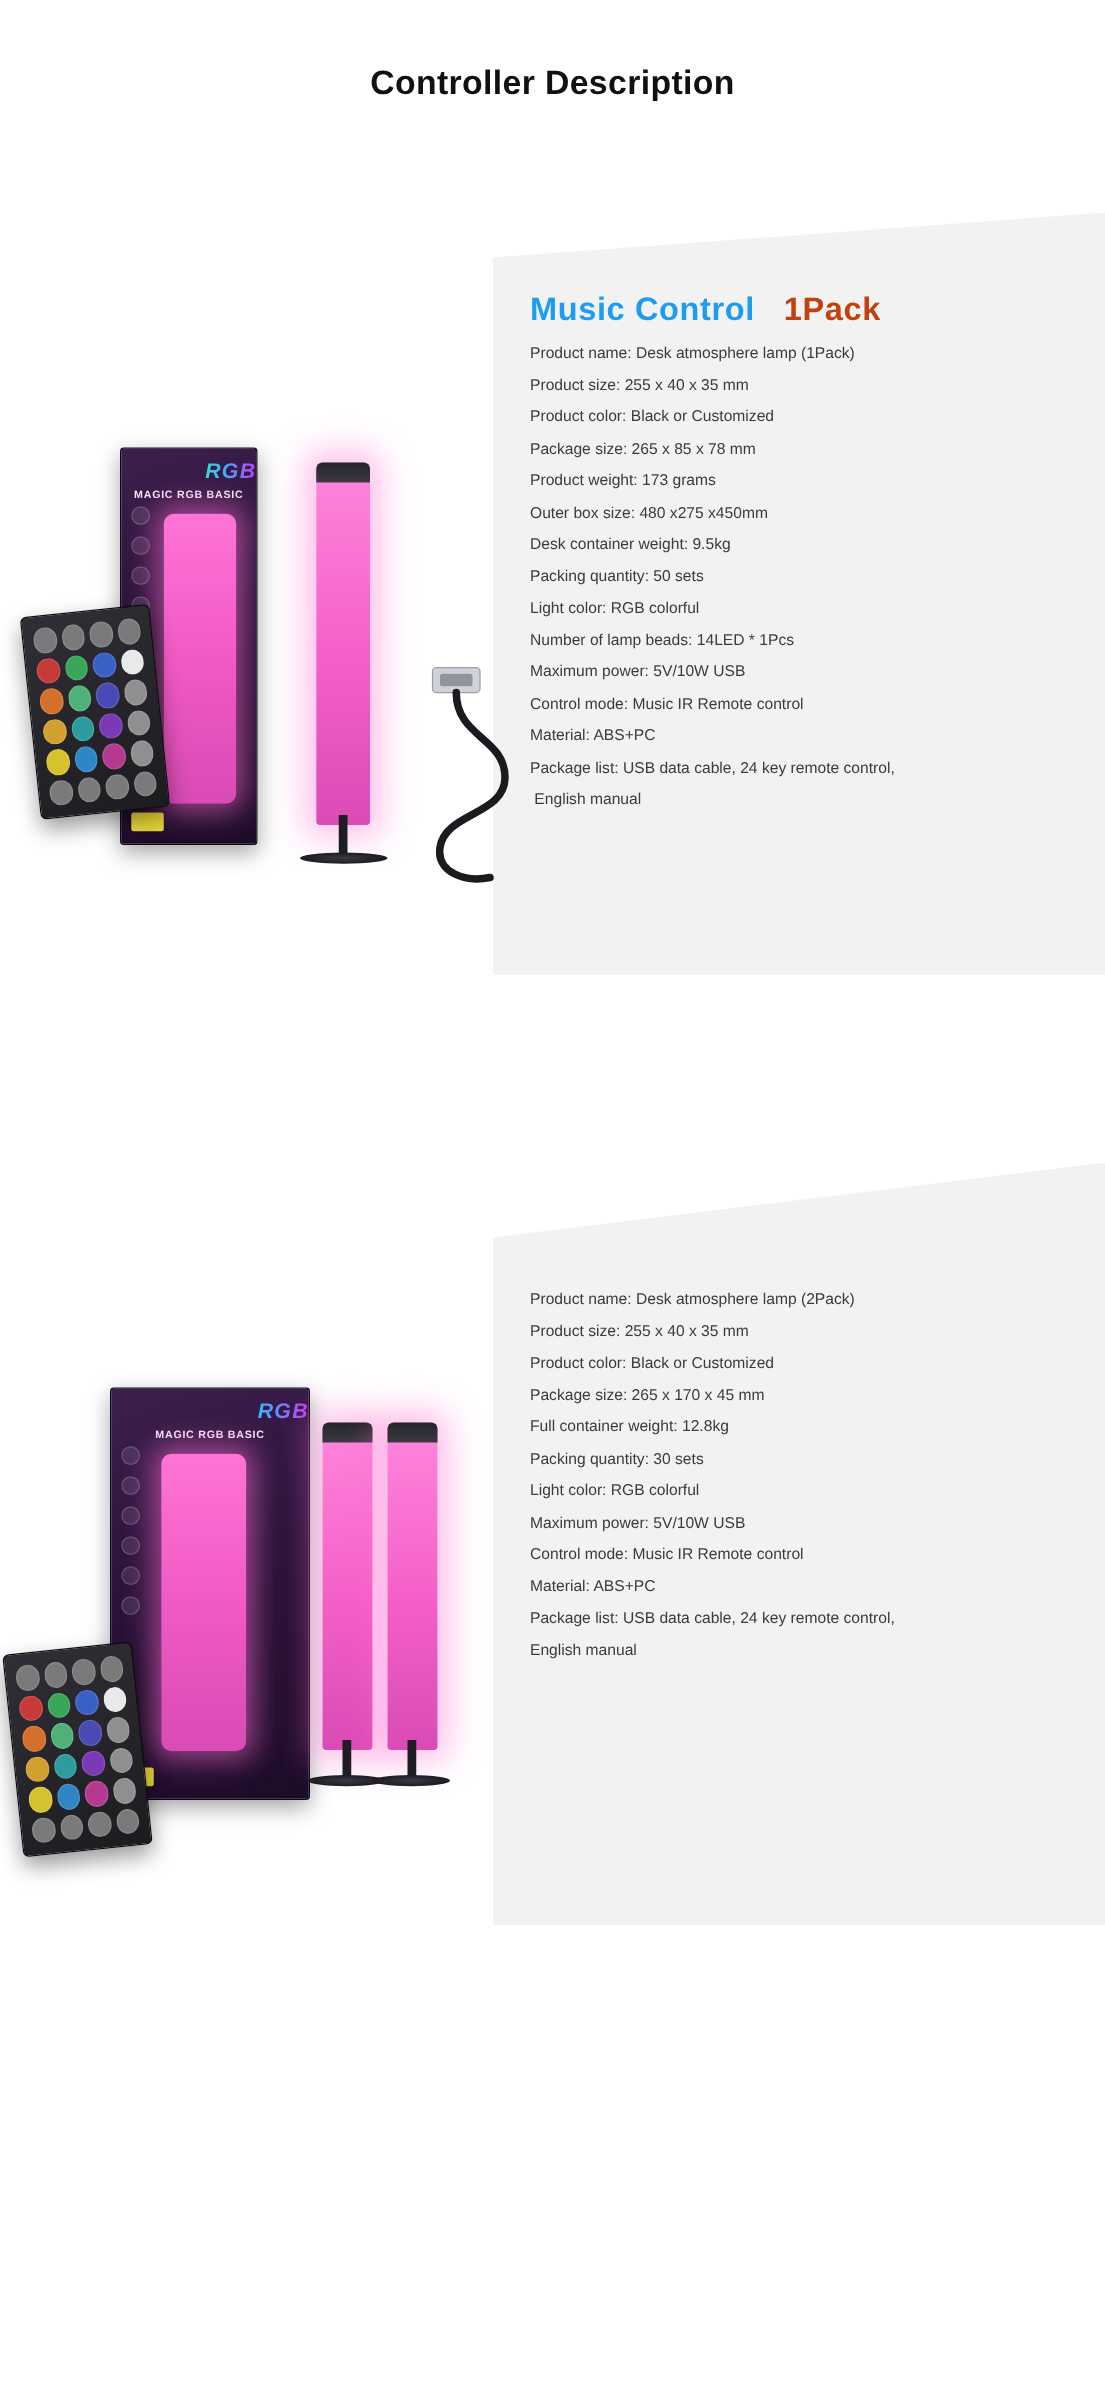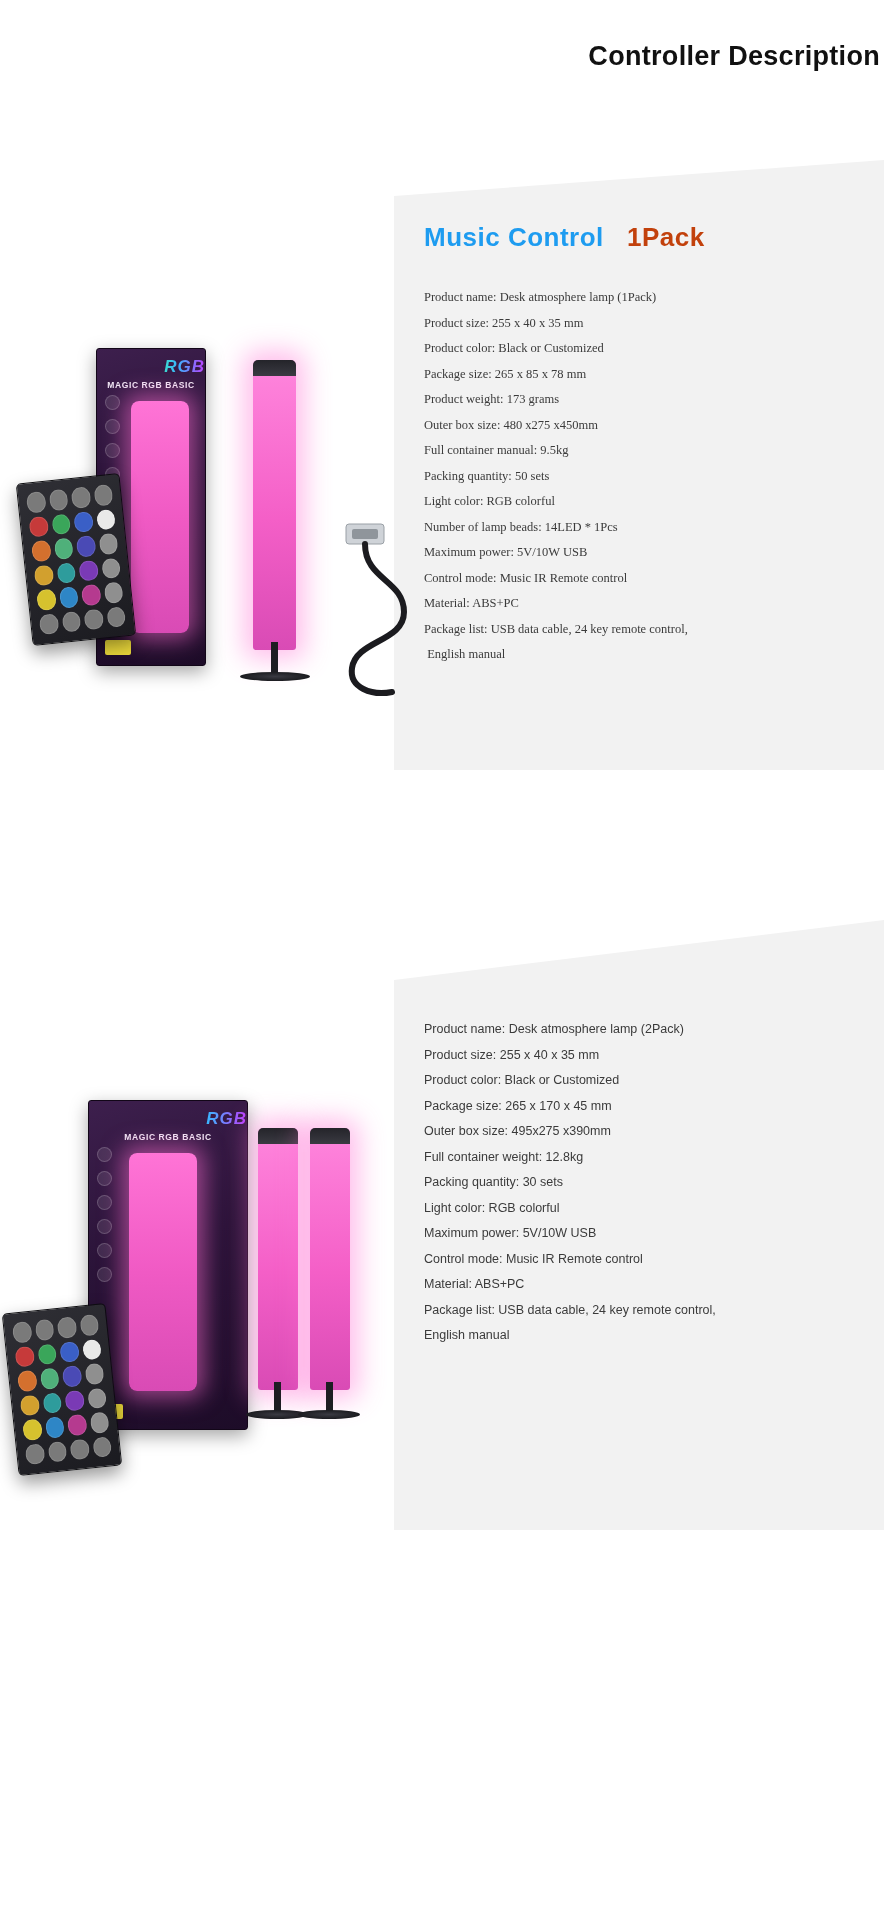--- a/index.html
+++ b/index.html
@@ -12,27 +12,27 @@
   body {
     font-family: "Liberation Sans", sans-serif;
     color: #333333;
     width: 884px;
     min-height: 1920px;
     position: relative;
     overflow-x: hidden;
   }
 
   .page-title {
-    text-align: right;
+    text-align: center;
     font-size: 27px;
     font-weight: bold;
     color: #111111;
     letter-spacing: 0.3px;
     padding-top: 37px;
-    margin: 4px;
+    margin: 14px;
   }
 
   .section {
     position: relative;
     width: 884px;
   }
   .section-1 { margin-top: 88px; height: 660px; }
   .section-2 { margin-top: 100px; height: 660px; }
 
   
@@ -275,28 +275,28 @@
       <b style="background:#8f8f8f"></b>
       <b style="background:#7a7a7a"></b>
       <b style="background:#7a7a7a"></b>
       <b style="background:#7a7a7a"></b>
       <b style="background:#7a7a7a"></b>
     </div>
   </div>
 
   <div class="panel-inner" style="left:394px; top:62px; width:490px;">
     <div class="panel-heading"><span>Music Control</span><span>&nbsp;&nbsp;&nbsp;</span><span class="pack">1Pack</span></div>
-    <ul class="spec-list" style="margin-top:32px;font-family:Liberation Serif, serif;">
+    <ul class="spec-list" style="margin-top:7px;">
       <li>Product name: Desk atmosphere lamp (1Pack)</li>
       <li>Product size: 255 x 40 x 35 mm</li>
       <li>Product color: Black or Customized</li>
       <li>Package size: 265 x 85 x 78 mm</li>
       <li>Product weight: 173 grams</li>
       <li>Outer box size: 480 x275 x450mm</li>
-      <li>Full container manual: 9.5kg</li>
+      <li>Desk container weight: 9.5kg</li>
       <li>Packing quantity: 50 sets</li>
       <li>Light color: RGB colorful</li>
       <li>Number of lamp beads: 14LED * 1Pcs</li>
       <li>Maximum power: 5V/10W USB</li>
       <li>Control mode: Music IR Remote control</li>
       <li>Material: ABS+PC</li>
       <li>Package list: USB data cable, 24 key remote control,</li>
       <li> English manual</li>
     </ul>
   </div>
@@ -362,21 +362,20 @@
       <b style="background:#7a7a7a"></b>
     </div>
   </div>
 
   <div class="panel-inner" style="left:394px; top:80px; width:490px;">
     <ul class="spec-list" style="margin-top:17px;">
       <li>Product name: Desk atmosphere lamp (2Pack)</li>
       <li>Product size: 255 x 40 x 35 mm</li>
       <li>Product color: Black or Customized</li>
       <li>Package size: 265 x 170 x 45 mm</li>
-      <li>Outer box size: 495x275 x390mm</li>
       <li>Full container weight: 12.8kg</li>
       <li>Packing quantity: 30 sets</li>
       <li>Light color: RGB colorful</li>
       <li>Maximum power: 5V/10W USB</li>
       <li>Control mode: Music IR Remote control</li>
       <li>Material: ABS+PC</li>
       <li>Package list: USB data cable, 24 key remote control,</li>
       <li>English manual</li>
     </ul>
   </div>

